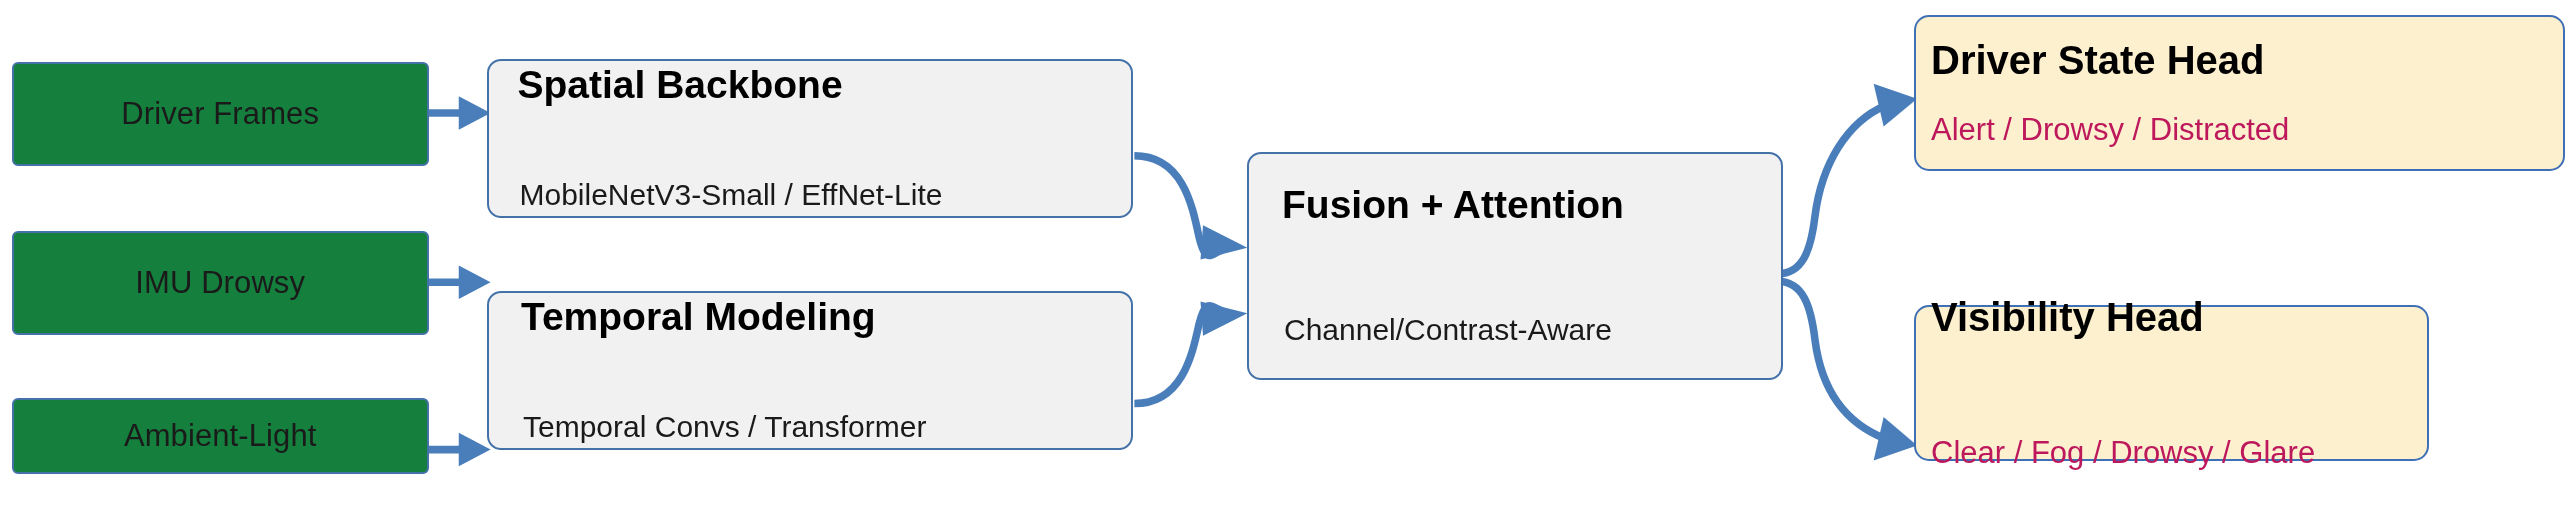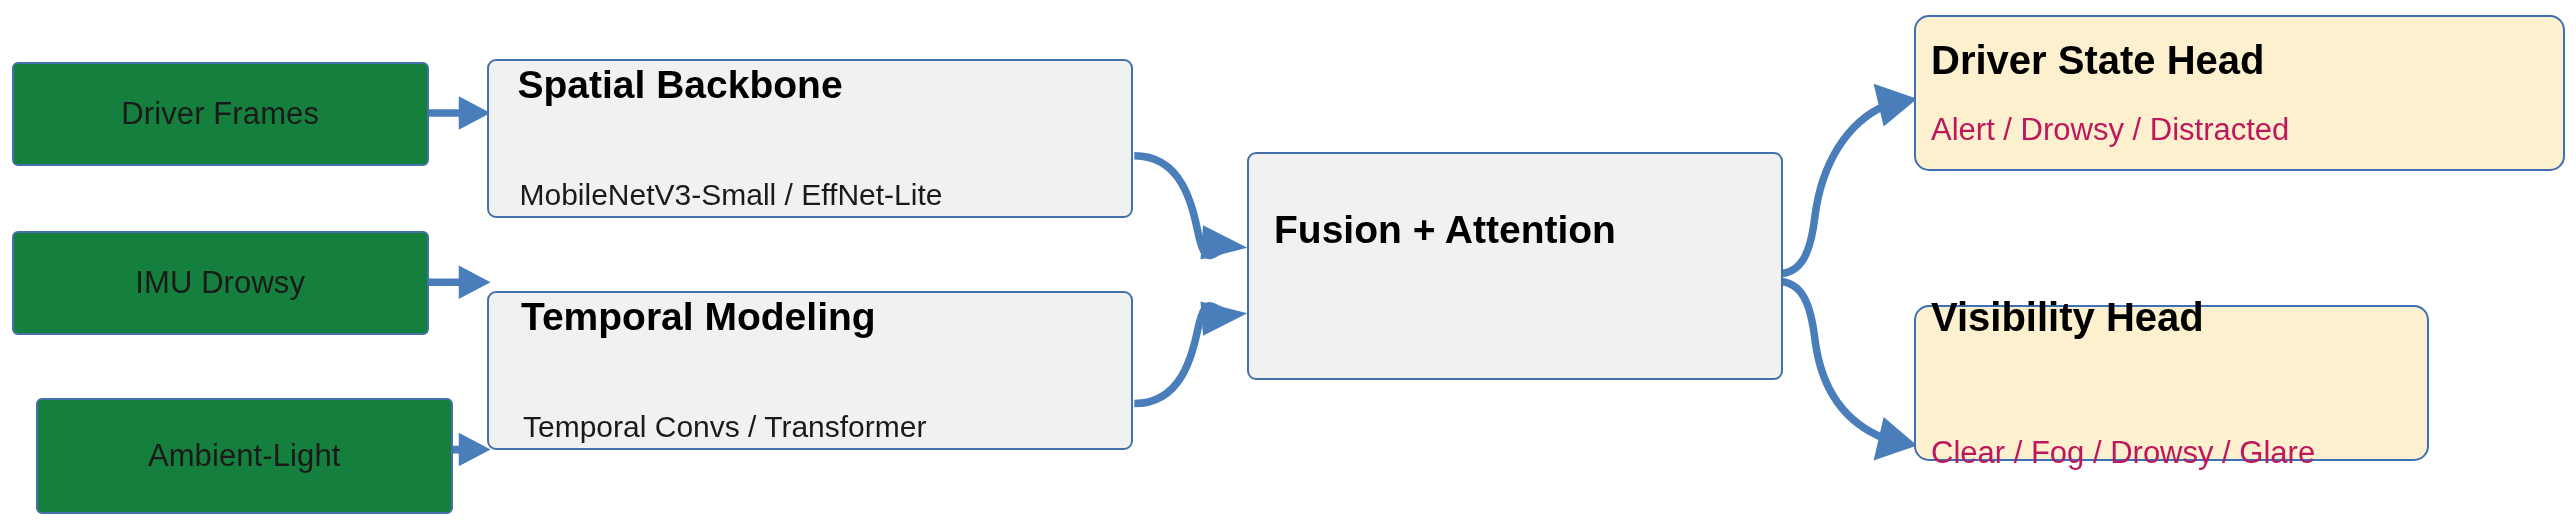--- a/index.html
+++ b/index.html
@@ -40,21 +40,21 @@
     font-size: 31px;
     font-weight: 400;
     color: #1a1a1a;
     letter-spacing: 0.1px;
     white-space: nowrap;
   }
   
   .node-process {
     background: #F1F1F1;
     border: 2.5px solid #4472A8;
-    border-radius: 9px;
+    border-radius: 14px;
     padding: 25px 28.5px;
     gap: 32px;
   }
   .node-process .ntitle {
     font-size: 39px;
     font-weight: bold;
     color: #000000;
     line-height: 1.08;
     margin: 0 0 6.7px 0;
   }
@@ -149,39 +149,40 @@
   </svg>
 
   <div class="node node-input" style="left:11.7px; top:62px; width:417px; height:104px;">
     <div class="ntitle">Driver Frames</div>
   </div>
 
   <div class="node node-input" style="left:11.7px; top:231px; width:417px; height:104px;">
     <div class="ntitle">IMU Drowsy</div>
   </div>
 
-  <div class="node node-input" style="left:11.7px; top:398px; width:417px; height:116px;margin-left:24px;">
+  <div class="node node-input" style="left:11.7px; top:398px; width:417px; height:76px;">
     <div class="ntitle">Ambient-Light</div>
   </div>
 
   <div class="node node-process" style="left:487px; top:59px; width:646px; height:159px;">
     <div class="ntitle">Spatial Backbone</div>
     <div class="gapbig"></div>
     <div class="nsub">MobileNetV3-Small / EffNet-Lite</div>
   </div>
 
   <div class="node node-process" style="left:487px; top:291px; width:646px; height:159px;padding-left:32px;">
     <div class="ntitle">Temporal Modeling</div>
     <div class="gapbig"></div>
     <div class="nsub">Temporal Convs / Transformer</div>
   </div>
 
-  <div class="node node-process" style="left:1247px; top:152px; width:536px; height:228px; padding:30px 25px;">
+  <div class="node node-process" style="left:1247px; top:152px; width:536px; height:228px; padding:30px 33px;">
     <div class="ntitle">Fusion +  Attention</div>
     <div class="gapmid"></div>
+    <div class="nsub">Channel/Contrast-Aware</div>
   </div>
 
   <div class="node node-output" style="left:1914px; top:15px; width:651px; height:156px;">
     <div class="ntitle">Driver State Head</div>
     <div class="gapbig"></div>
     <div class="nsub">Alert / Drowsy / Distracted</div>
   </div>
 
   <div class="node node-output" style="left:1914px; top:305px; width:515px; height:156px;gap:44px;">
     <div class="ntitle">Visibility Head</div>

